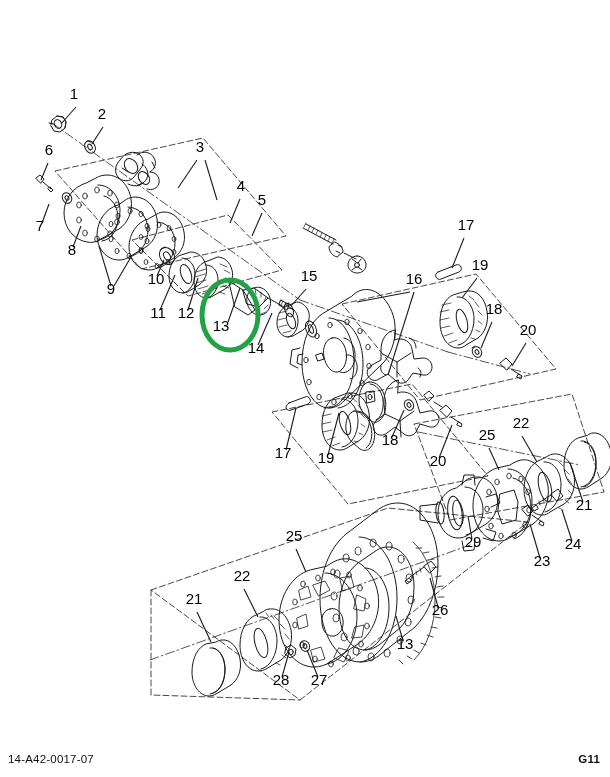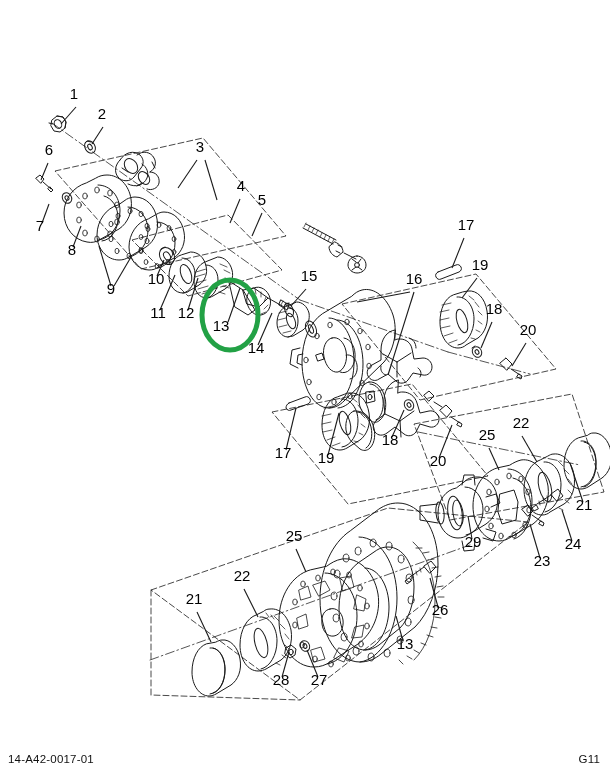--- a/index.html
+++ b/index.html
@@ -1,21 +1,21 @@
 <!DOCTYPE html>
 <html><head>
 <meta charset="utf-8">
 <style>
   html,body{margin:0;padding:0;background:#ffffff;}
   body{width:610px;height:777px;position:relative;overflow:hidden;
        font-family:"Liberation Sans",sans-serif;}
   #canvas{position:absolute;inset:0;width:610px;height:777px;}
   .footer{position:absolute;left:0;bottom:0;width:610px;height:40px;}
   .fl{position:absolute;left:8px;bottom:12px;font-size:11.5px;color:#111;letter-spacing:.2px;}
-  .fr{position:absolute;right:10px;bottom:12px;font-size:11.5px;color:#111;letter-spacing:.2px;}
+  .fr{position:absolute;right:10px;bottom:12px;font-size:11.5px;color:#111;letter-spacing:.2px;font-weight:bold;}
   svg{display:block;}
   text{font-family:"Liberation Sans",sans-serif;fill:#000;}
 </style>
 </head>
 <body>
 
 <div id="canvas">
 <svg width="610" height="777" viewBox="0 0 610 777" xmlns="http://www.w3.org/2000/svg">
 
   <g fill="none" stroke="#1A1A1A" stroke-width="1" stroke-linejoin="round" stroke-linecap="round">
@@ -640,15 +640,15 @@
         <g>
           <line x1="318" y1="677" x2="307" y2="650" stroke="#1A1A1A" stroke-width="1.1"></line>
           <text x="319" y="685" text-anchor="middle" font-size="15">27</text>
         </g>
       </g>
 
 </svg>
 </div>
 
 <div class="footer">
-  <div class="fl">14-A42-0017-01</div>
+  <div class="fl">14-A42-0017-07</div>
   <div class="fr">G11</div>
 </div>
 
 </body></html>

